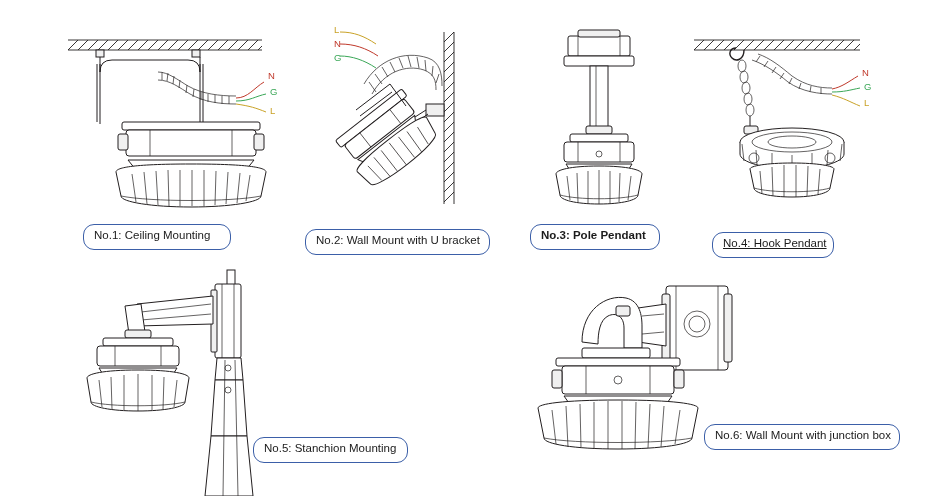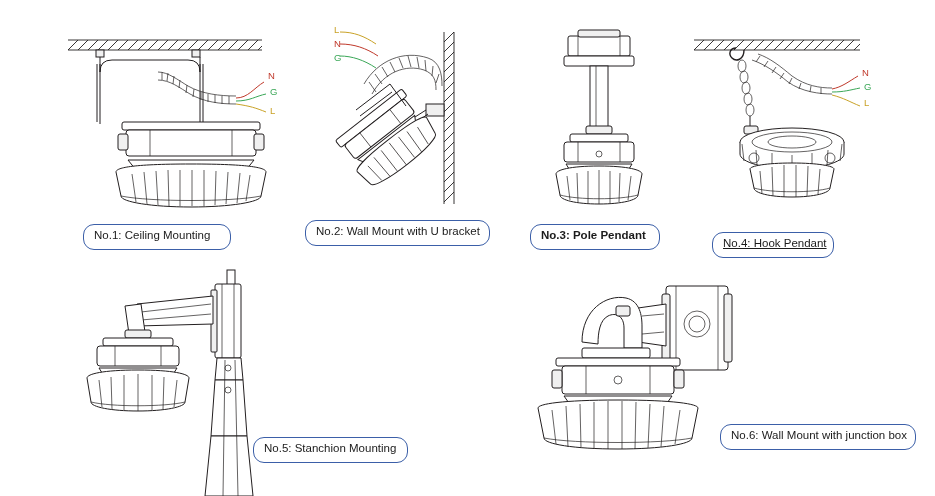--- a/index.html
+++ b/index.html
@@ -208,21 +208,21 @@
         </g>
       </g>
 
       <path class="ln" d="M36 96 L70 70 L86 92"></path>
       <path class="ln" d="M40 102 L72 78"></path>
     </svg>
     <div class="wirelabel" style="left:14px; top:11px; color:#c9a227;">L</div>
     <div class="wirelabel" style="left:14px; top:25px; color:#c0392b;">N</div>
     <div class="wirelabel" style="left:14px; top:39px; color:#3aa757;">G</div>
   </div>
-  <div class="caption" style="left:305px; top:220px; width:185px;">No.2: Wall Mount with U bracket</div>
+  <div class="caption" style="left:305px; top:229px; width:185px;">No.2: Wall Mount with U bracket</div>
 
   <div class="panel" style="left:520px; top:14px; width:160px; height:200px;">
     <svg width="160" height="200" viewBox="0 0 160 200">
 
       <rect class="fillw" x="48" y="22" width="62" height="20" rx="2"></rect>
       <rect class="fillg" x="58" y="16" width="42" height="7" rx="2"></rect>
       <line class="ln-thin" x1="58" y1="22" x2="58" y2="42"></line>
       <line class="ln-thin" x1="100" y1="22" x2="100" y2="42"></line>
       <rect class="fillw" x="44" y="42" width="70" height="10" rx="2"></rect>
 
@@ -422,15 +422,15 @@
         <line x1="118" y1="129" x2="118" y2="177"></line>
         <line x1="132" y1="129" x2="132" y2="177"></line>
         <line x1="146" y1="130" x2="145" y2="177"></line>
         <line x1="160" y1="132" x2="158" y2="176"></line>
         <line x1="174" y1="134" x2="171" y2="175"></line>
         <line x1="190" y1="138" x2="185" y2="172"></line>
       </g>
       <path class="ln-thin" d="M54 166 C84 172 172 172 202 166"></path>
     </svg>
   </div>
-  <div class="caption" style="left:720px; top:424px; width:196px;">No.6: Wall Mount with junction box</div>
+  <div class="caption" style="left:704px; top:424px; width:196px;">No.6: Wall Mount with junction box</div>
 
 </div>
 
 </body></html>

